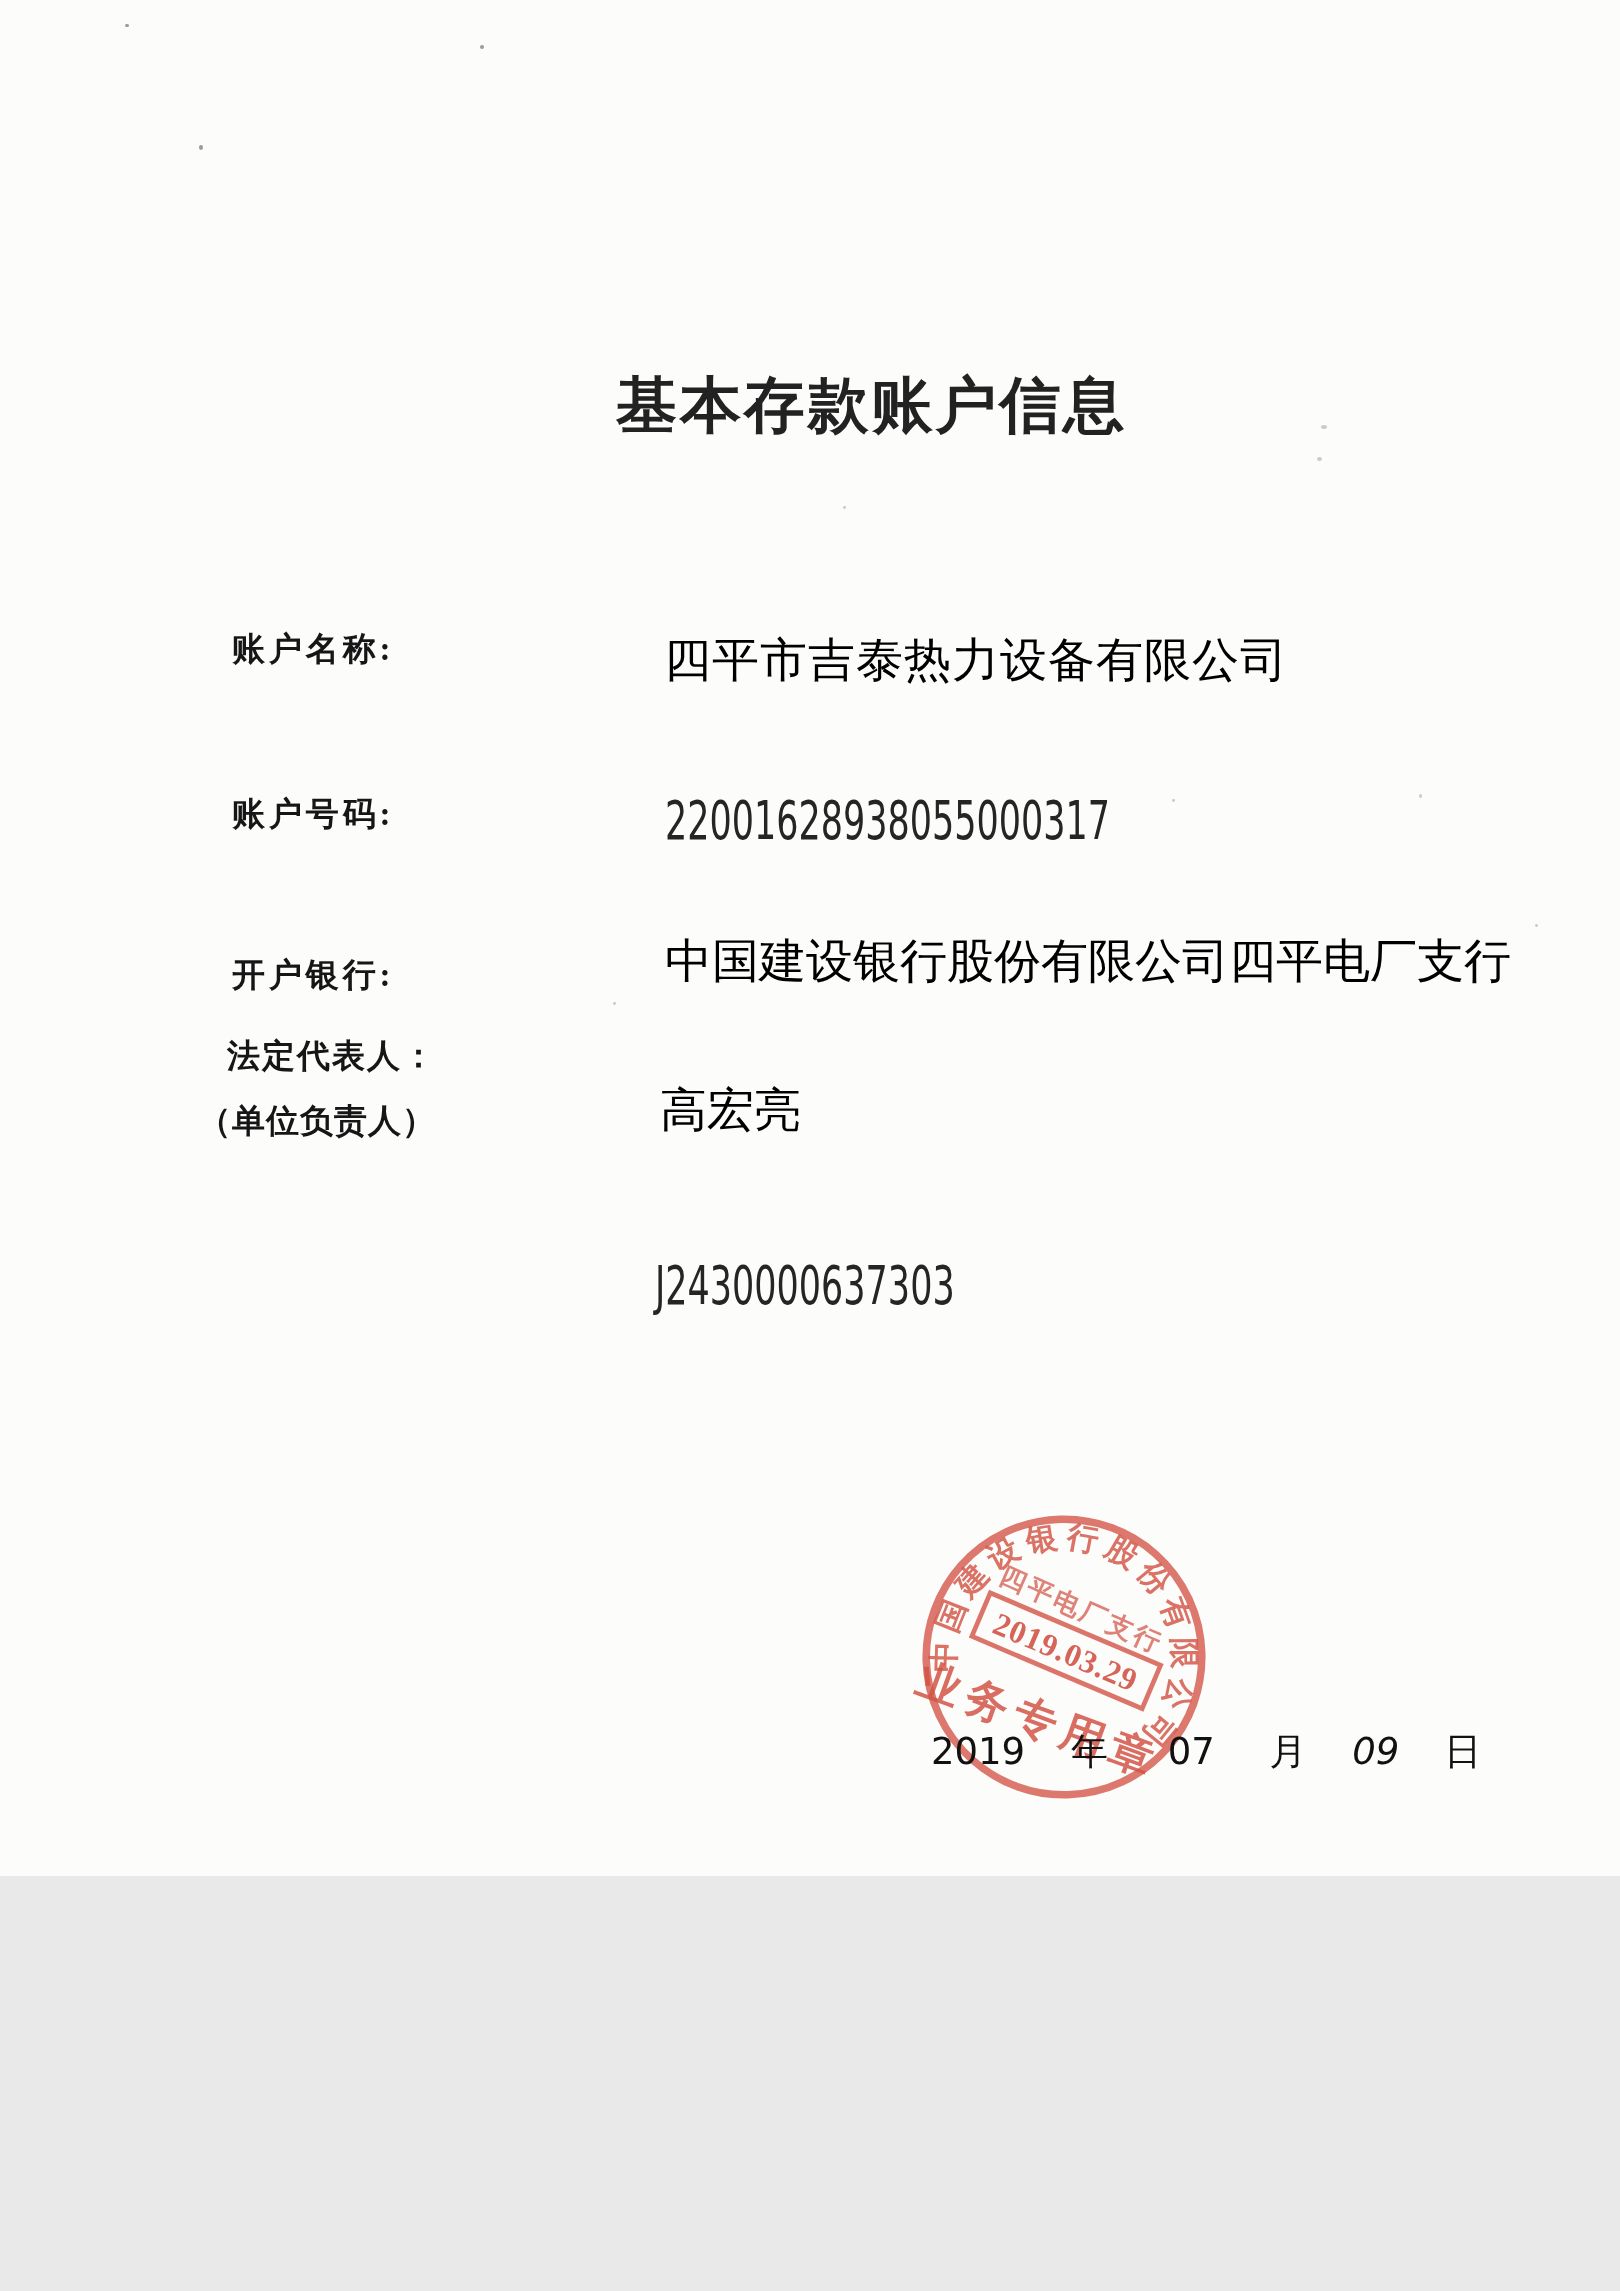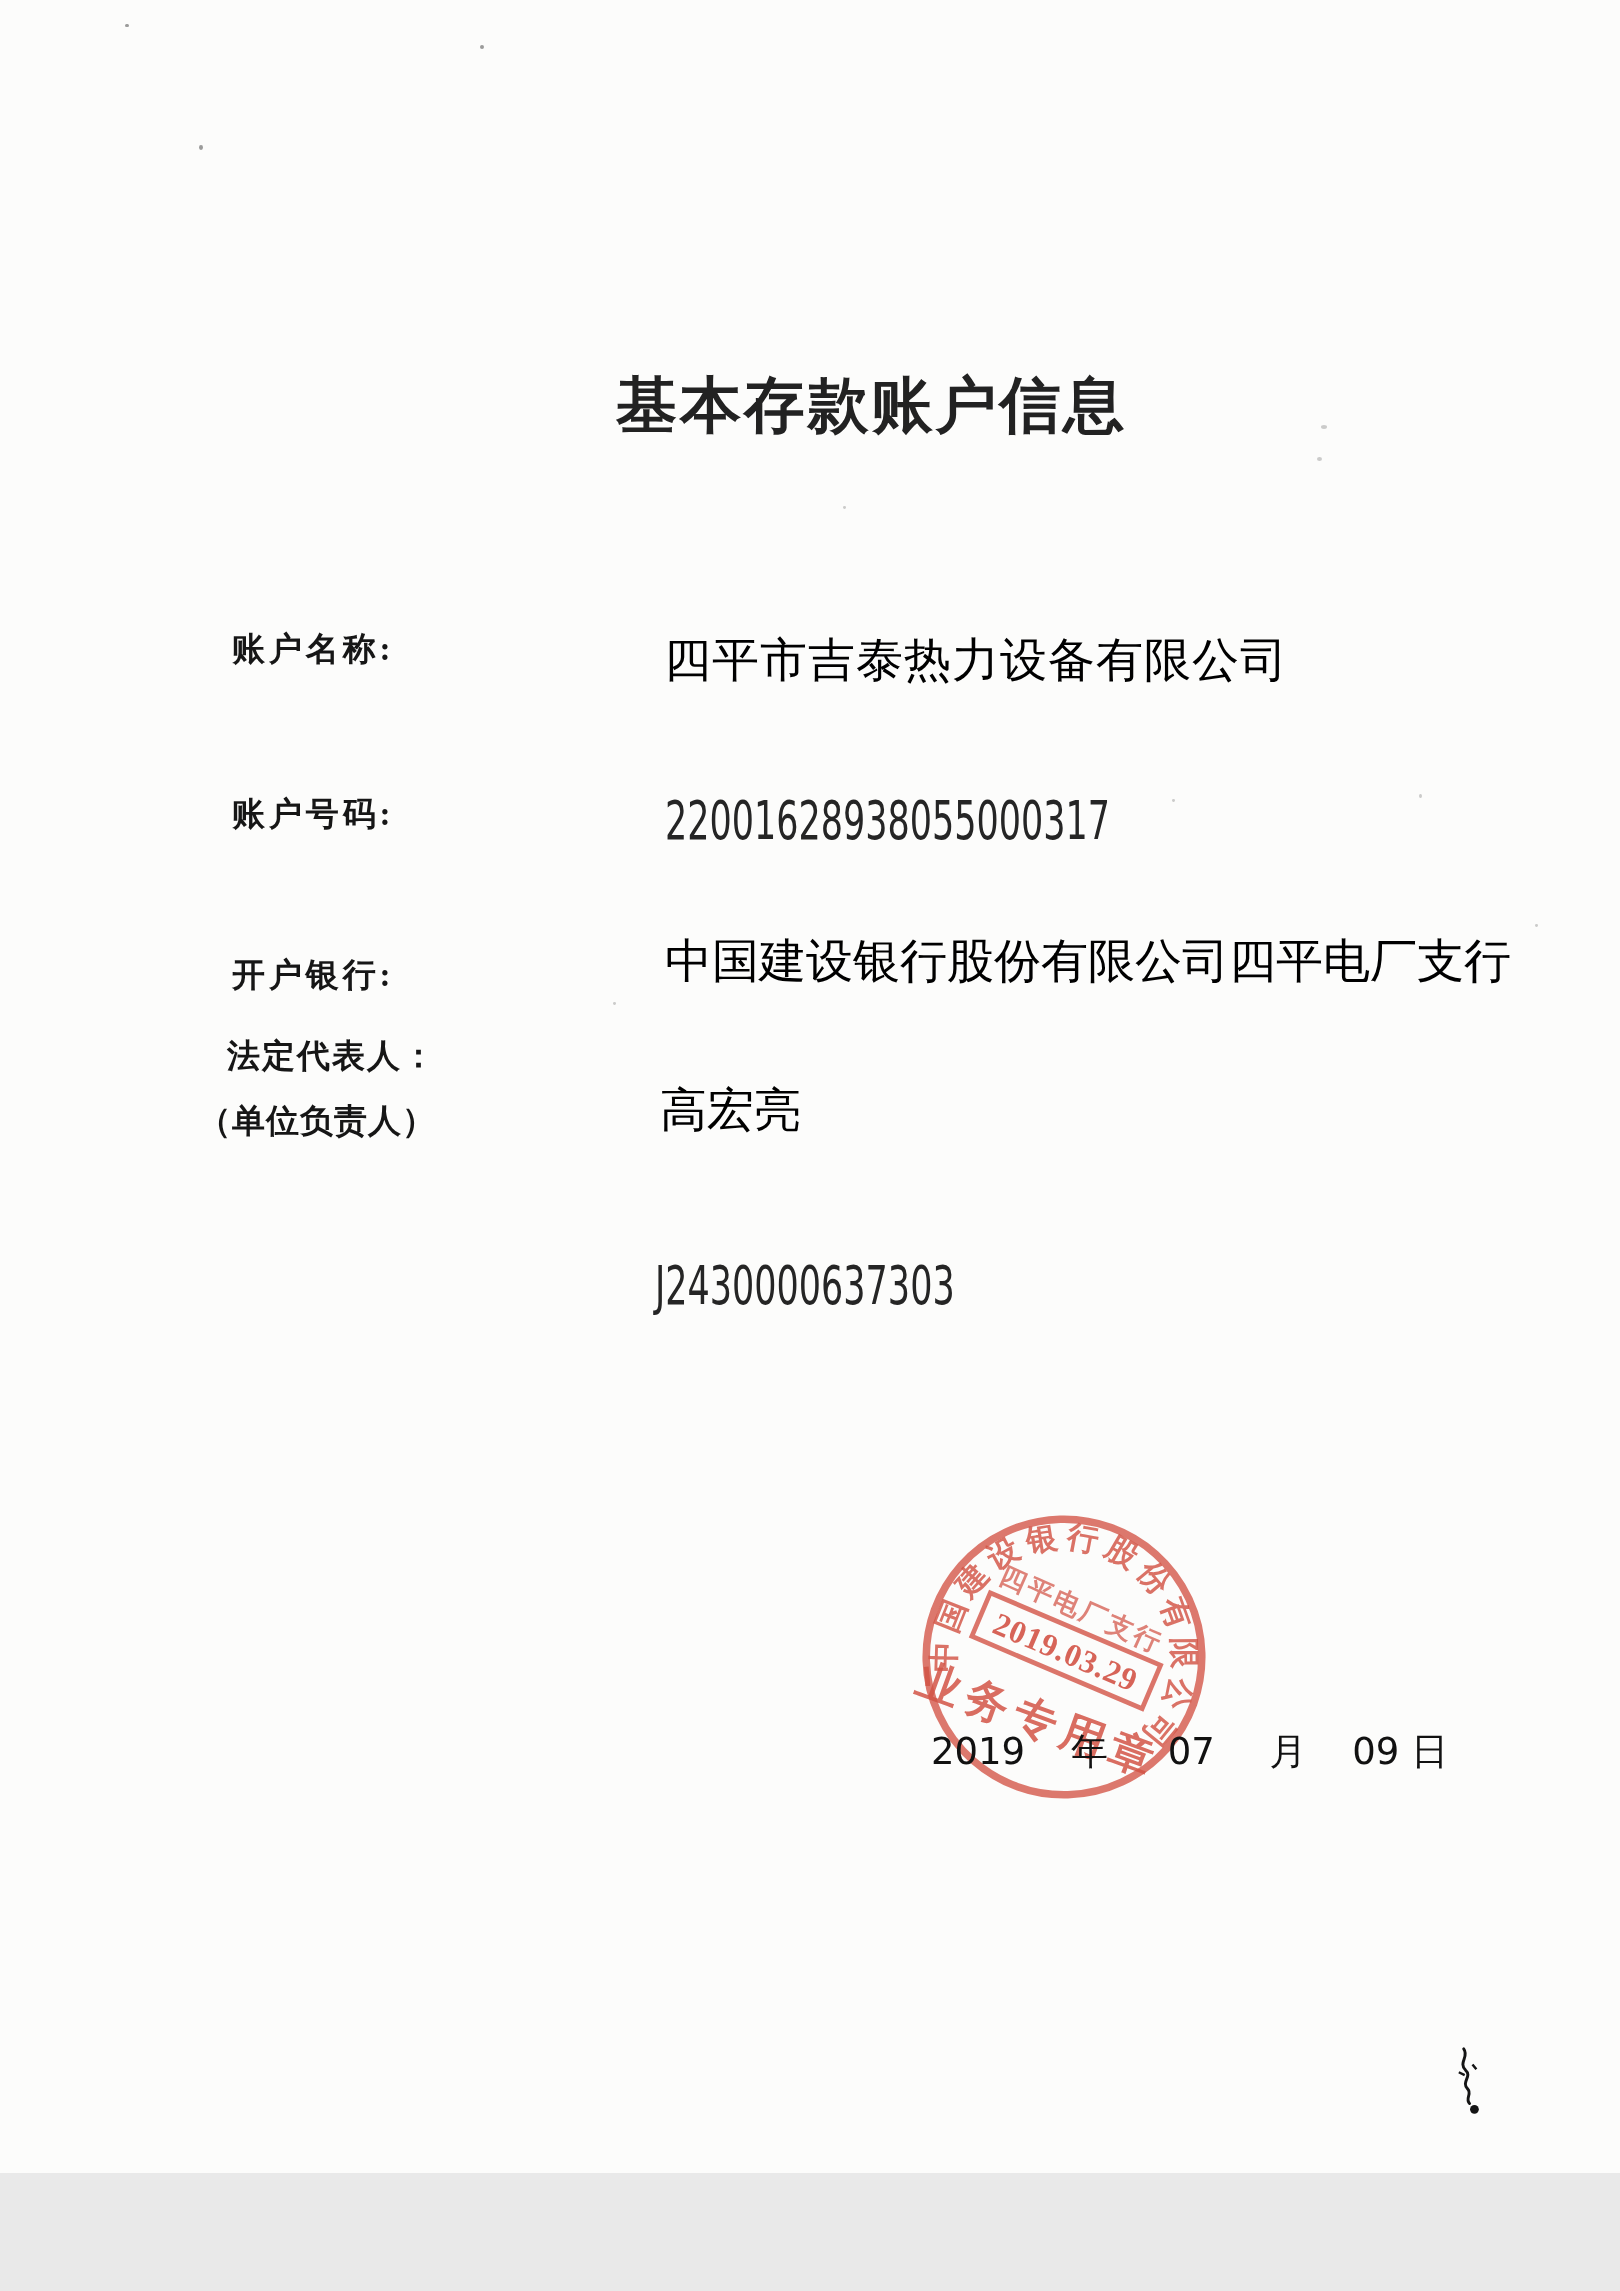--- a/index.html
+++ b/index.html
@@ -1,18 +1,18 @@
 <!DOCTYPE html>
 <html><head>
 <meta charset="utf-8">
 <style>
   html,body{margin:0;padding:0;background:#e9e9e9;}
   .page{
     position:relative;
-    width:1620px;height:2173px;
+    width:1620px;height:1876px;
     margin:0 auto;
     background:#fcfcfb;
     overflow:hidden;
     font-family:"Liberation Serif","DejaVu Serif",serif;
     color:#1c1c1c;
   }
   .abs{position:absolute;white-space:nowrap;}
   .doc-title{
     font-size:61px;font-weight:700;letter-spacing:2.9px;
     color:#222;
@@ -31,21 +31,21 @@
   }
   .date-line{
     font-family:"DejaVu Sans","Liberation Sans",sans-serif;
     font-size:37px;color:#111;z-index:5;
   }
   .date-line span{display:inline-block;}
   .dp-year{margin-right:34px;}
   .dp-yu{margin-right:48px;font-family:"Liberation Serif","DejaVu Serif",serif;}
   .dp-month{margin-right:43px;}
   .dp-mu{margin-right:34px;font-family:"Liberation Serif","DejaVu Serif",serif;}
-  .dp-day{}
+  .dp-day{margin-right:33px;font-style:italic;}
   .dp-du{font-family:"Liberation Serif","DejaVu Serif",serif;}
   .stamp{z-index:3;opacity:0.92;}
   .stamp text{font-family:"Liberation Serif","DejaVu Serif",serif;font-weight:700;}
   .speck{position:absolute;background:#5a5a5a;border-radius:50%;opacity:.6;}
   .speck.faint{opacity:.3;}
   .squiggle{z-index:2;}
 </style>
 </head>
 <body>
 

